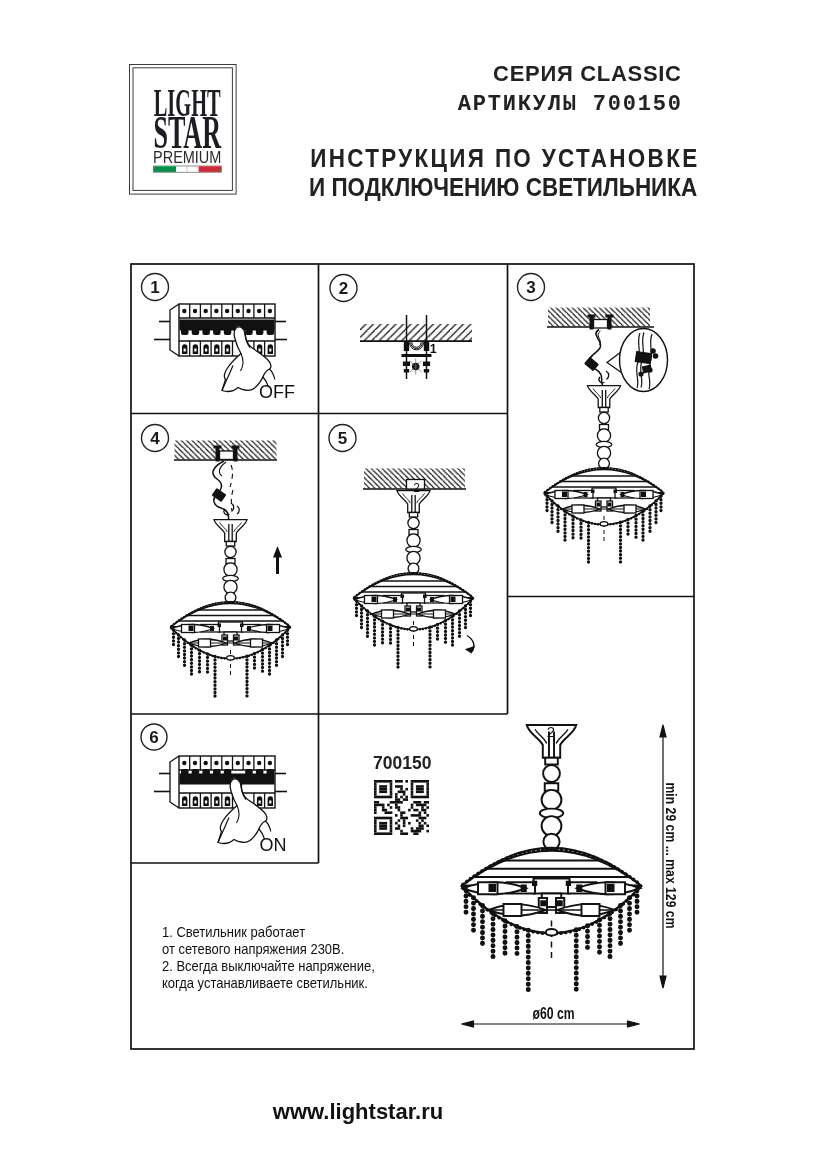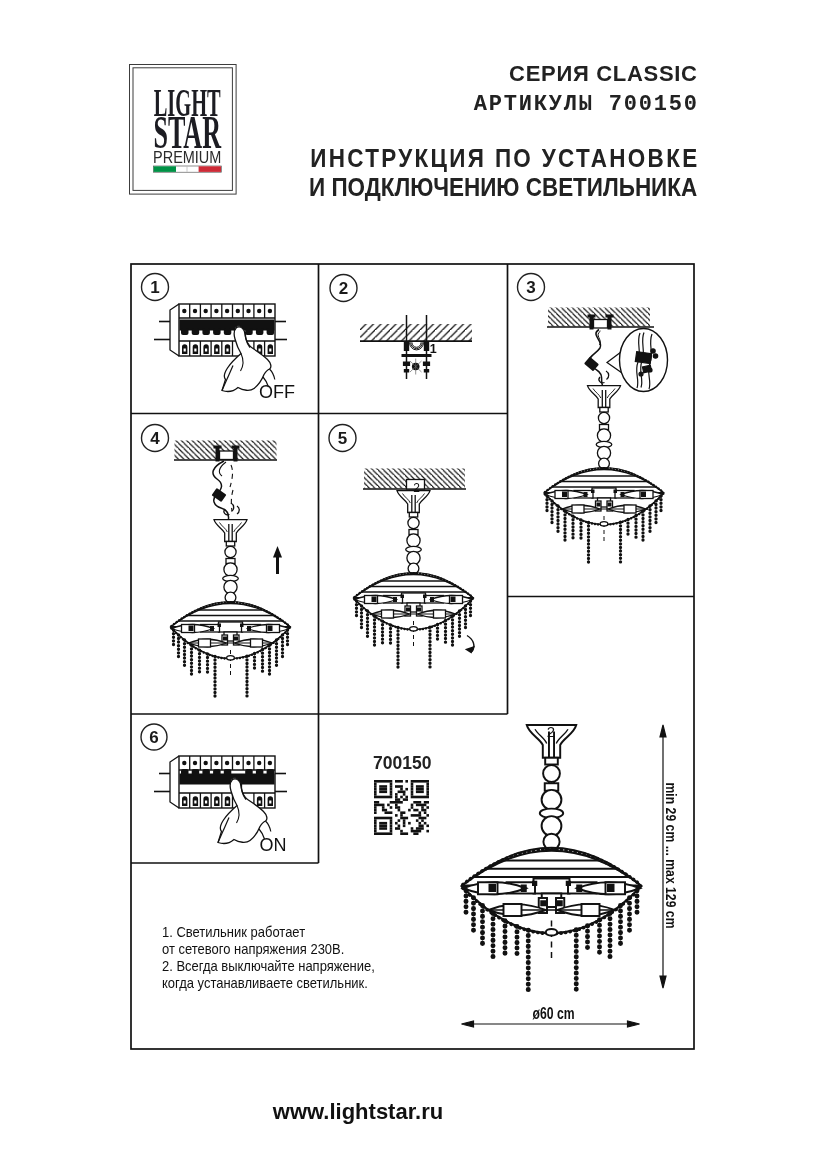--- a/index.html
+++ b/index.html
@@ -4,21 +4,21 @@
 <style>
   html,body{margin:0;padding:0;}
   body{width:826px;height:1169px;background:#fff;position:relative;overflow:hidden;
        font-family:"Liberation Sans",sans-serif;color:#1a1a1a;}
   .abs{position:absolute;}
   .b{font-weight:bold;}
 </style>
 </head>
 <body>
 
-<div class="abs b" style="right:129px;top:58px;text-align:right;color:#222;">
+<div class="abs b" style="right:145px;top:58px;text-align:right;color:#222;">
 <div style="font-size:22px;line-height:31px;letter-spacing:0.7px;margin-right:-0.7px;">СЕРИЯ CLASSIC</div>
 <div style="font-size:22px;line-height:32px;letter-spacing:1.8px;margin-right:-1.8px;font-family:Liberation Mono, monospace;">АРТИКУЛЫ 700150</div>
 </div>
 
 <div class="abs b" style="right:129px;top:144px;text-align:right;color:#222;transform:scaleX(0.864);transform-origin:100% 0;">
 <div style="font-size:26px;line-height:29px;letter-spacing:2.7px;margin-right:-2.7px;white-space:nowrap;">ИНСТРУКЦИЯ ПО УСТАНОВКЕ</div>
 <div style="font-size:26px;line-height:29px;letter-spacing:0px;white-space:nowrap;">И ПОДКЛЮЧЕНИЮ СВЕТИЛЬНИКА</div>
 </div>
 
 <svg class="abs" style="left:129px;top:64px;" width="108" height="131" viewBox="0 0 108 131">

